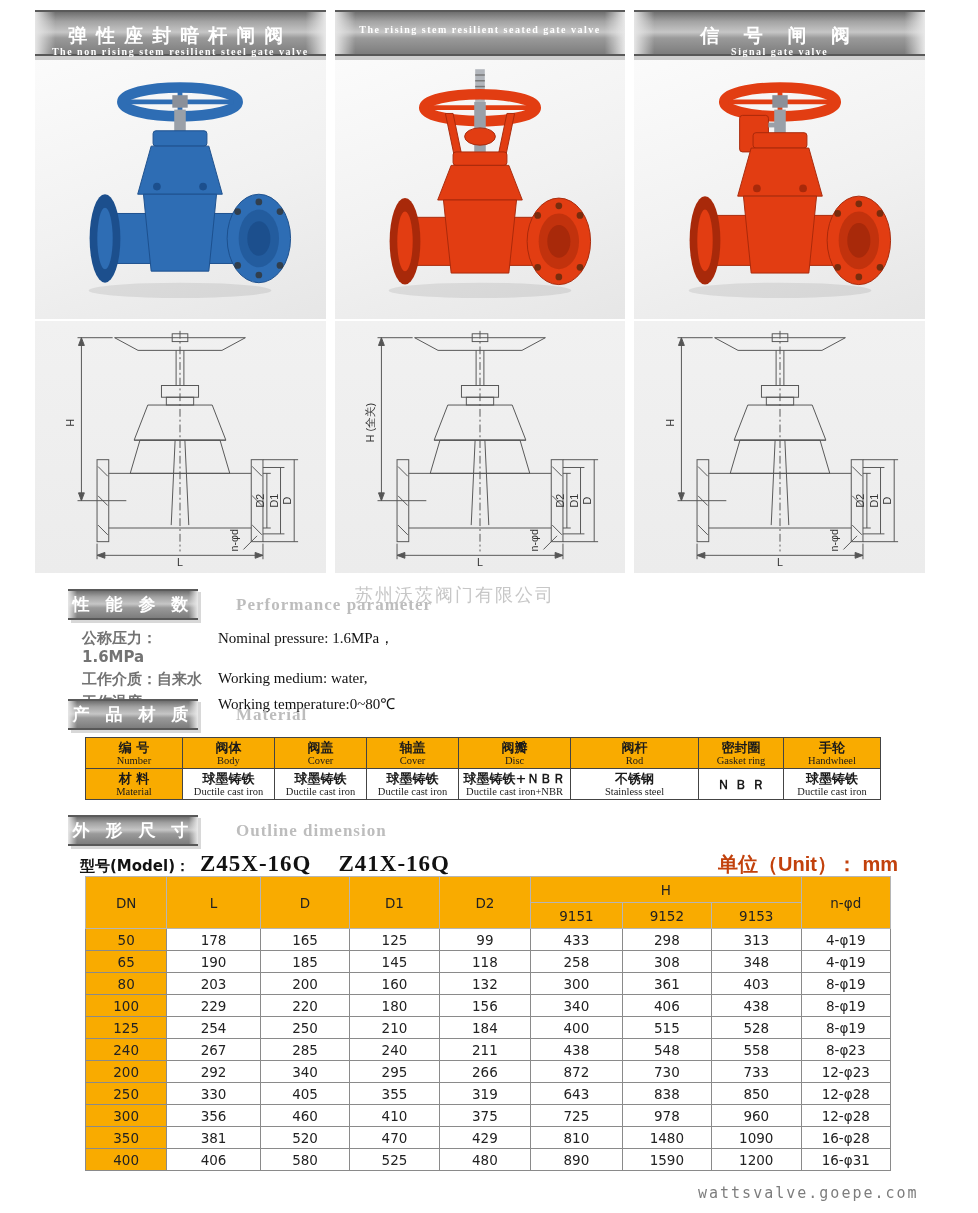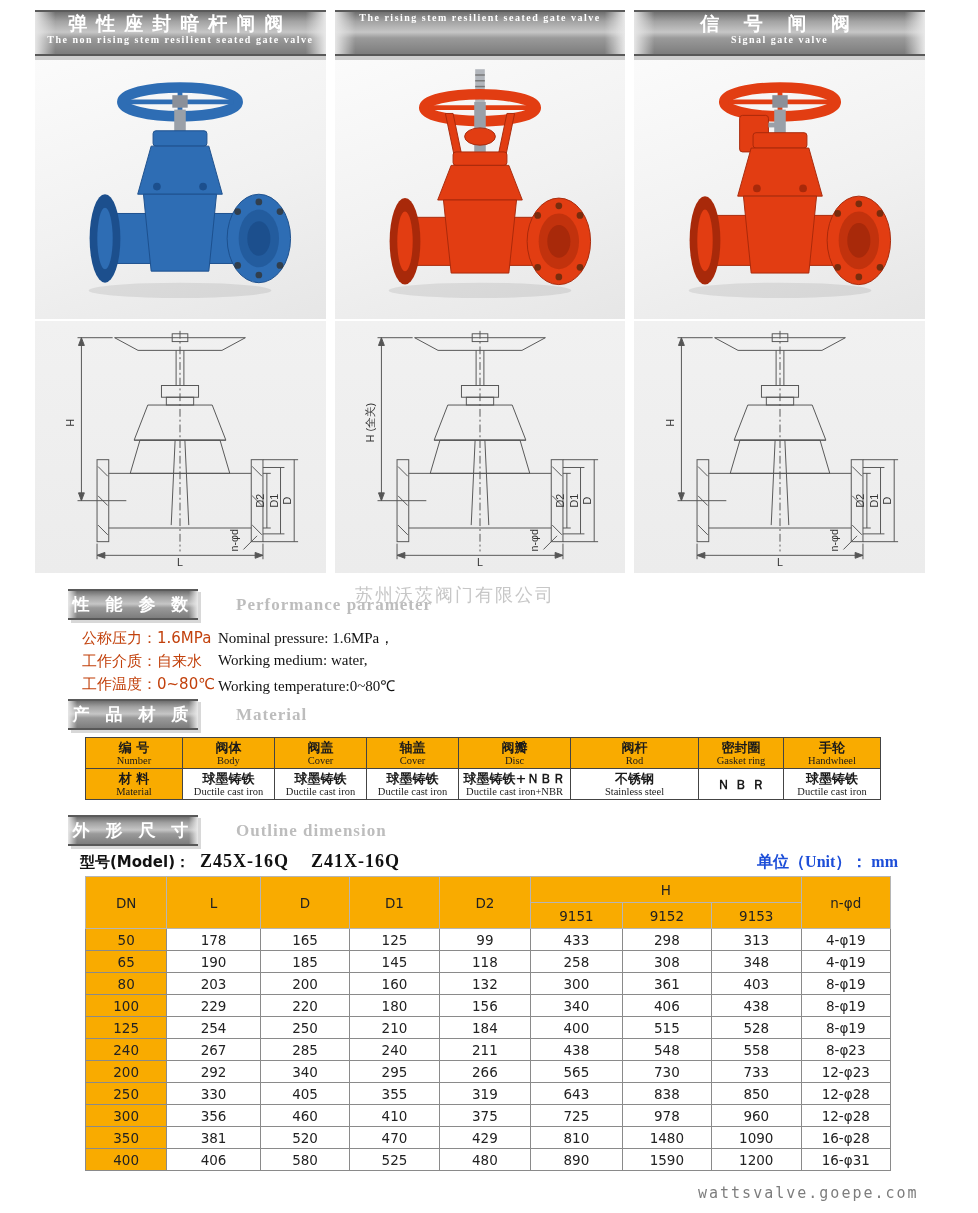--- a/index.html
+++ b/index.html
@@ -8,21 +8,21 @@
   #page { position:relative; width:978px; height:1213px; background:#fff; overflow:hidden; }
 
   
   .metal {
     background:
       linear-gradient(90deg,#e6e6e6 0%,rgba(160,160,160,0) 7%,rgba(160,160,160,0) 93%,#e9e9e9 100%),
       linear-gradient(180deg,#6f6f6f 0%,#a2a2a2 22%,#c6c6c6 48%,#9a9a9a 62%,#7d7d7d 100%);
     border-top:2px solid #5a5a5a; border-bottom:2px solid #585858;
     color:#fff; text-align:center;
   }
-  .col-header { position:relative; height:46px; padding-top:0; box-shadow:0 4px 0 #cfcfcf; }
+  .col-header { position:relative; height:46px; padding-top:12px; box-shadow:0 4px 0 #cfcfcf; }
   .col-header .cn { font-size:19px; font-weight:bold; letter-spacing:9px; line-height:22px; }
   .col-header .en { font-family:"Liberation Serif",serif; font-size:10px; font-weight:bold; letter-spacing:1.5px; line-height:12px; }
 
   .top-cols { position:absolute; top:10px; left:35px; width:890px; display:flex; gap:9px; }
   .pcol { flex:1; display:flex; flex-direction:column; }
   .photo-panel { height:263px; background:linear-gradient(160deg,#fbfbfb 0%,#f1f1f1 55%,#e6e6e6 100%); display:flex; align-items:center; justify-content:center; }
   .draw-panel { height:252px; margin-top:2px; background:linear-gradient(180deg,#f1f1f1,#ececec); display:flex; align-items:center; justify-content:center; }
   .photo-panel svg { width:250px; height:245px; }
   .draw-panel svg { width:244px; height:244px; }
 
@@ -31,36 +31,36 @@
   .wm-url { position:absolute; top:1184px; left:698px; font-family:"DejaVu Sans Mono","Liberation Mono",monospace; font-size:15px; letter-spacing:2px; color:#7d7d7d; }
 
   
   .badge-row { position:absolute; left:68px; display:flex; align-items:center; z-index:2; }
   .badge { width:130px; height:31px; line-height:27px; font-size:17px; font-weight:bold; letter-spacing:5px; box-shadow:3px 3px 0 #d8d8d8; }
   .badge-en { margin-left:38px; font-family:"Liberation Serif",serif; font-size:17px; font-weight:bold; letter-spacing:1px; color:#bdbdbd; }
 
   
   .perf { position:absolute; top:629px; left:82px; width:600px; }
   .perf-line { display:flex; margin-bottom:4px; font-size:15px; }
-  .perf-cn { width:136px; font-weight:normal; color:#c2410c; }
+  .perf-cn { width:136px; font-weight:bold; color:#737373; }
   .perf-en { font-family:"Liberation Serif",serif; color:#111; }
 
   
   table { border-collapse:collapse; }
   .mat-table { position:absolute; top:737px; left:85px; width:795px; table-layout:fixed; }
   .mat-table td { border:1px solid #444; text-align:center; vertical-align:middle; height:31px; padding:1px 0; }
   .mat-table .hdr { background:#f9ab00; }
   .mat-table .cn { display:block; font-size:13px; font-weight:bold; color:#1a1a1a; line-height:15px; }
   .mat-table .en { display:block; font-family:"Liberation Serif",serif; font-size:10.5px; color:#1a1a1a; line-height:12px; }
 
   
   .model-row { position:absolute; top:851px; left:80px; width:818px; display:flex; align-items:baseline; }
   .model-label { font-size:15px; font-weight:bold; color:#111; }
-  .model-vals { margin-left:10px; font-family:"Liberation Serif",serif; font-size:18px; font-weight:bold; color:#111; letter-spacing:1px; white-space:pre; }
-  .unit { margin-left:auto; font-family:Liberation Serif, serif; font-size:16px; font-weight:bold; color:#1d4ed8; }
+  .model-vals { margin-left:10px; font-family:"Liberation Serif",serif; font-size:23px; font-weight:bold; color:#111; letter-spacing:1px; white-space:pre; }
+  .unit { margin-left:auto; font-family:Liberation Sans, sans-serif; font-size:20px; font-weight:bold; color:#c2410c; }
 
   
   .dim-table { position:absolute; top:876px; left:85px; width:806px; table-layout:fixed; }
   .dim-table th, .dim-table td { border:1px solid #8a8a8a; text-align:center; font-weight:normal; color:#222; }
   .dim-table th { background:#f9ab00; font-size:13.5px; height:26px; border-color:#b5b5b5; }
   .dim-table td { background:#fff; font-size:13.5px; height:22px; }
   .dim-table td.dn { background:#f9ab00; }
 
   .dim-lbl { font-family:"Liberation Sans",sans-serif; font-size:11px; fill:#333; }
   .dline { stroke:#555; stroke-width:1; fill:none; }
@@ -123,21 +123,21 @@
         </g>
       </symbol>
     </defs>
   </svg>
 
   <div class="top-cols">
 
     <div class="pcol">
       <div class="col-header metal">
         <div class="cn">弹性座封暗杆闸阀</div>
-        <div class="en">The non rising stem resilient seated gate valve</div>
+        <div class="en">The non rising stem resilient steel gate valve</div>
       </div>
       <div class="photo-panel">
         <svg viewBox="0 0 260 250" id="photo0" style="--c: #2e6db4; --cd: #1c4f8d;">
           <ellipse cx="130" cy="232" rx="95" ry="8" fill="rgba(0,0,0,0.08)"></ellipse>
           <ellipse cx="130" cy="36" rx="60" ry="15" fill="none" stroke="var(--c)" stroke-width="11"></ellipse>
           <line x1="74" y1="36" x2="186" y2="36" stroke="var(--c)" stroke-width="5"></line>
           <line x1="130" y1="24" x2="130" y2="48" stroke="var(--c)" stroke-width="5"></line>
           <rect x="122" y="29" width="16" height="13" fill="#8b9099"></rect>
           <rect x="124" y="44" width="12" height="24" fill="#9aa0a8"></rect>
           <rect x="102" y="66" width="56" height="16" rx="3" fill="var(--c)" stroke="var(--cd)"></rect>
@@ -480,21 +480,21 @@
           <td>548</td>
           <td>558</td>
           <td>8-φ23</td>
         </tr>
         <tr>
           <td class="dn">200</td>
           <td>292</td>
           <td>340</td>
           <td>295</td>
           <td>266</td>
-          <td>565</td>
+          <td>872</td>
           <td>730</td>
           <td>733</td>
           <td>12-φ23</td>
         </tr>
         <tr>
           <td class="dn">250</td>
           <td>330</td>
           <td>405</td>
           <td>355</td>
           <td>319</td>

